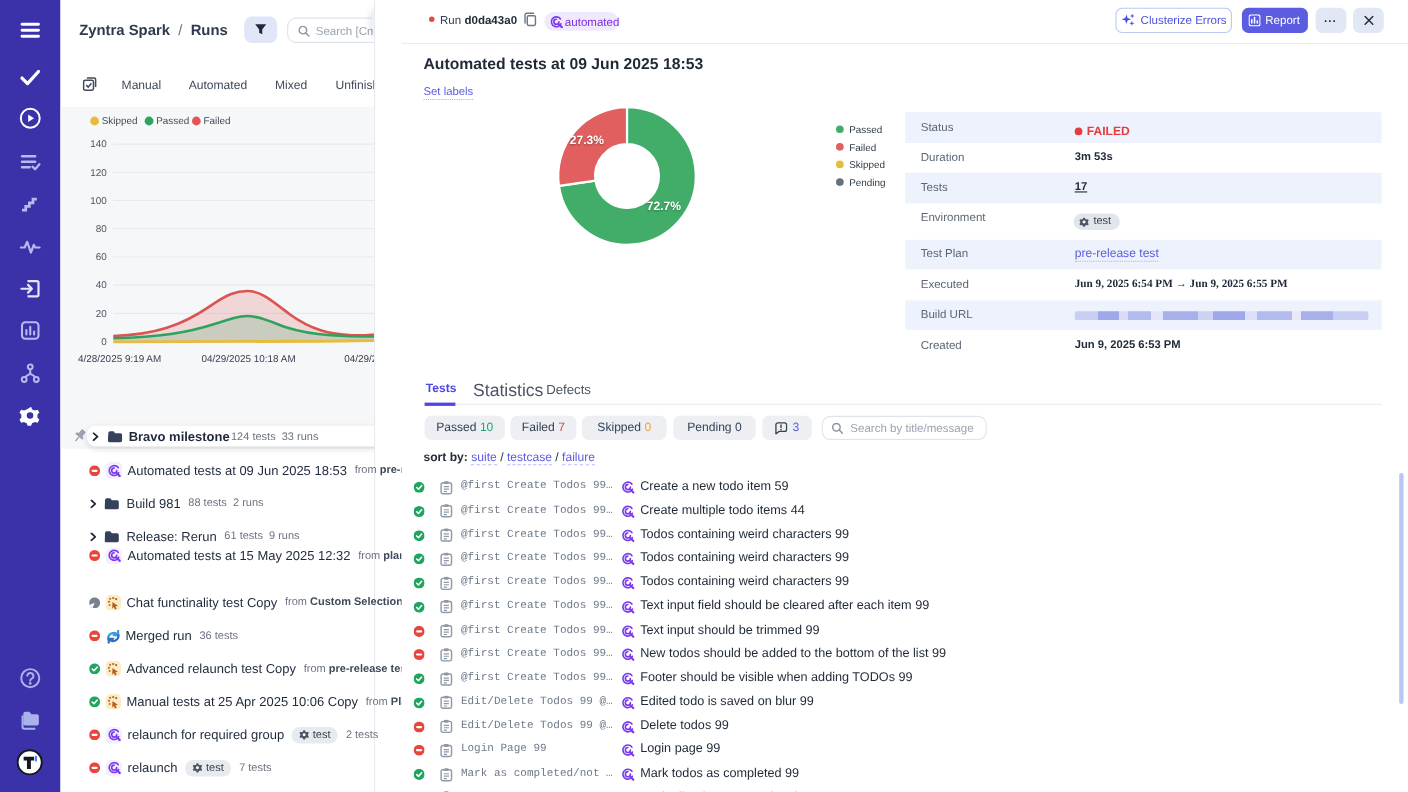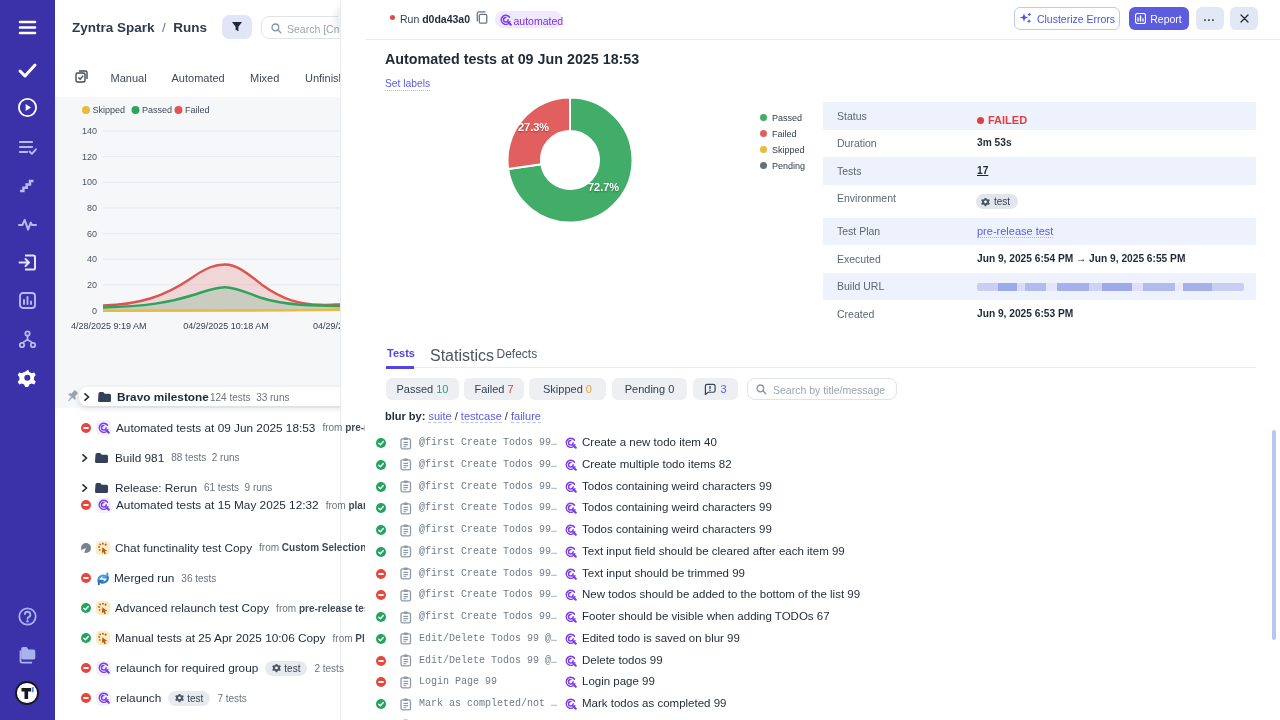--- a/index.html
+++ b/index.html
@@ -324,21 +324,21 @@
     <span style="display:inline-block;width:7px;height:7px;border-radius:50%;background:#e23e3e;margin-right:4px;"></span><b style="font-size:11px;color:#e23e3e;">FAILED</b></div>
   <div class="tval" style="top:137px;">3m 53s</div>
   <div class="tval" style="top:164.5px;text-decoration:underline;">17</div>
   <div class="abs" style="left:611px;top:194px;width:42px;height:15px;background:#e2e6ec;border-radius:8px;">
     <svg style="position:absolute;left:5px;top:2.5px" width="10" height="11" viewBox="0 0 10 11">
           <use href="#ic-gear" transform="scale(0.9)"></use>
         </svg>
     <span style="position:absolute;left:18px;top:1.5px;font-size:10px;color:#374151;">test</span>
       </div>
   <div class="abs" style="left:612px;top:225px;font-size:11px;color:#5b5ce2;border-bottom:1px dotted #a9b1f0;">pre-release test</div>
-  <div class="tval" style="top:252.5px;">Jun 9, 2025 6:54 PM → Jun 9, 2025 6:55 PM</div>
+  <div class="tval" style="top:252.5px;font-family:Liberation Serif, serif;">Jun 9, 2025 6:54 PM → Jun 9, 2025 6:55 PM</div>
   <div class="abs" style="left:612px;top:283px;width:267px;height:8px;border-radius:2px;background:linear-gradient(90deg,#c9cef3 0 8%,#9fa8e8 8% 15%,#d8dcf6 15% 18%,#b3bbee 18% 26%,#e3e6f9 26% 30%,#a8b0ea 30% 42%,#cdd2f4 42% 47%,#9fa8e8 47% 58%,#dde0f8 58% 62%,#b3bbee 62% 74%,#e8eafa 74% 77%,#a8b0ea 77% 88%,#c9cef3 88% 100%);"></div>
   <div class="tval" style="top:307.5px;">Jun 9, 2025 6:53 PM</div>
 
   <div class="abs" style="left:20px;top:367px;width:871px;height:1px;background:#eaecf0;"></div>
   <div class="abs" style="left:22px;top:347px;font-size:11px;font-weight:bold;color:#4f46e5;">Tests</div>
   <div class="abs" style="left:20.5px;top:366px;width:28px;height:2.5px;background:#4f46e5;"></div>
   <div class="abs" style="left:65px;top:346.5px;font-size:16px;color:#4b5563;">Statistics</div>
   <div class="abs" style="left:131.5px;top:346.5px;font-size:12px;color:#4b5563;">Defects</div>
 
   <div class="fbtn" style="left:21px;width:73px;">Passed&nbsp;<span style="color:#1fa573">10</span></div>
@@ -352,48 +352,48 @@
     </svg>
         <span style="color:#5b5ce2">3</span>
       </div>
   <div class="abs" style="left:382px;top:378px;width:150px;height:22px;background:#fff;border:1px solid #dfe3ea;border-radius:8px;">
     <svg style="position:absolute;left:8px;top:5px" width="11" height="11" viewBox="0 0 11 11">
           <use href="#ic-search"></use>
         </svg>
     <span style="position:absolute;left:25px;top:5px;font-size:10.5px;color:#9aa4b2;white-space:nowrap;">Search by title/message</span>
       </div>
 
-  <div class="abs" style="left:20px;top:410px;font-size:11px;color:#1f2937;"><b>blur by:</b> <span style="color:#5b5ce2;border-bottom:1px dashed #b7bdf5">suite</span> / <span style="color:#5b5ce2;border-bottom:1px dashed #b7bdf5">testcase</span> / <span style="color:#5b5ce2;border-bottom:1px dashed #b7bdf5">failure</span></div>
+  <div class="abs" style="left:20px;top:410px;font-size:11px;color:#1f2937;"><b>sort by:</b> <span style="color:#5b5ce2;border-bottom:1px dashed #b7bdf5">suite</span> / <span style="color:#5b5ce2;border-bottom:1px dashed #b7bdf5">testcase</span> / <span style="color:#5b5ce2;border-bottom:1px dashed #b7bdf5">failure</span></div>
 
   <div class="abs" style="left:907px;top:430px;width:4px;height:210px;background:#b9c6f2;border-radius:2px;"></div>
 </div>
 
 <div id="testrows">
 <svg class="abs" style="left:375.5px;top:438.0px" width="10" height="10" viewBox="0 0 10 10">
         <use href="#ic-pass"></use>
       </svg>
 <svg class="abs" style="left:400px;top:436.5px" width="12" height="13" viewBox="0 0 12 13">
         <use href="#ic-clip"></use>
       </svg>
 <div class="abs mono" style="left:419px;top:437.0px;">@first Create Todos 99…</div>
 <svg class="abs" style="left:565px;top:437.0px" width="12" height="12" viewBox="0 0 12 12">
         <use href="#ic-auto"></use>
       </svg>
-<div class="abs tname" style="left:582px;top:436.0px;">Create a new todo item 40</div>
+<div class="abs tname" style="left:582px;top:436.0px;">Create a new todo item 59</div>
 <svg class="abs" style="left:375.5px;top:459.8px" width="10" height="10" viewBox="0 0 10 10">
         <use href="#ic-pass"></use>
       </svg>
 <svg class="abs" style="left:400px;top:458.2px" width="12" height="13" viewBox="0 0 12 13">
         <use href="#ic-clip"></use>
       </svg>
 <div class="abs mono" style="left:419px;top:458.8px;">@first Create Todos 99…</div>
 <svg class="abs" style="left:565px;top:458.8px" width="12" height="12" viewBox="0 0 12 12">
         <use href="#ic-auto"></use>
       </svg>
-<div class="abs tname" style="left:582px;top:457.8px;">Create multiple todo items 82</div>
+<div class="abs tname" style="left:582px;top:457.8px;">Create multiple todo items 44</div>
 <svg class="abs" style="left:375.5px;top:481.5px" width="10" height="10" viewBox="0 0 10 10">
         <use href="#ic-pass"></use>
       </svg>
 <svg class="abs" style="left:400px;top:480.0px" width="12" height="13" viewBox="0 0 12 13">
         <use href="#ic-clip"></use>
       </svg>
 <div class="abs mono" style="left:419px;top:480.5px;">@first Create Todos 99…</div>
 <svg class="abs" style="left:565px;top:480.5px" width="12" height="12" viewBox="0 0 12 12">
         <use href="#ic-auto"></use>
       </svg>
@@ -456,21 +456,21 @@
 <svg class="abs" style="left:375.5px;top:612.0px" width="10" height="10" viewBox="0 0 10 10">
         <use href="#ic-pass"></use>
       </svg>
 <svg class="abs" style="left:400px;top:610.5px" width="12" height="13" viewBox="0 0 12 13">
         <use href="#ic-clip"></use>
       </svg>
 <div class="abs mono" style="left:419px;top:611.0px;">@first Create Todos 99…</div>
 <svg class="abs" style="left:565px;top:611.0px" width="12" height="12" viewBox="0 0 12 12">
         <use href="#ic-auto"></use>
       </svg>
-<div class="abs tname" style="left:582px;top:610.0px;">Footer should be visible when adding TODOs 67</div>
+<div class="abs tname" style="left:582px;top:610.0px;">Footer should be visible when adding TODOs 99</div>
 <svg class="abs" style="left:375.5px;top:633.8px" width="10" height="10" viewBox="0 0 10 10">
         <use href="#ic-pass"></use>
       </svg>
 <svg class="abs" style="left:400px;top:632.2px" width="12" height="13" viewBox="0 0 12 13">
         <use href="#ic-clip"></use>
       </svg>
 <div class="abs mono" style="left:419px;top:632.8px;">Edit/Delete Todos 99 @…</div>
 <svg class="abs" style="left:565px;top:632.8px" width="12" height="12" viewBox="0 0 12 12">
         <use href="#ic-auto"></use>
       </svg>

